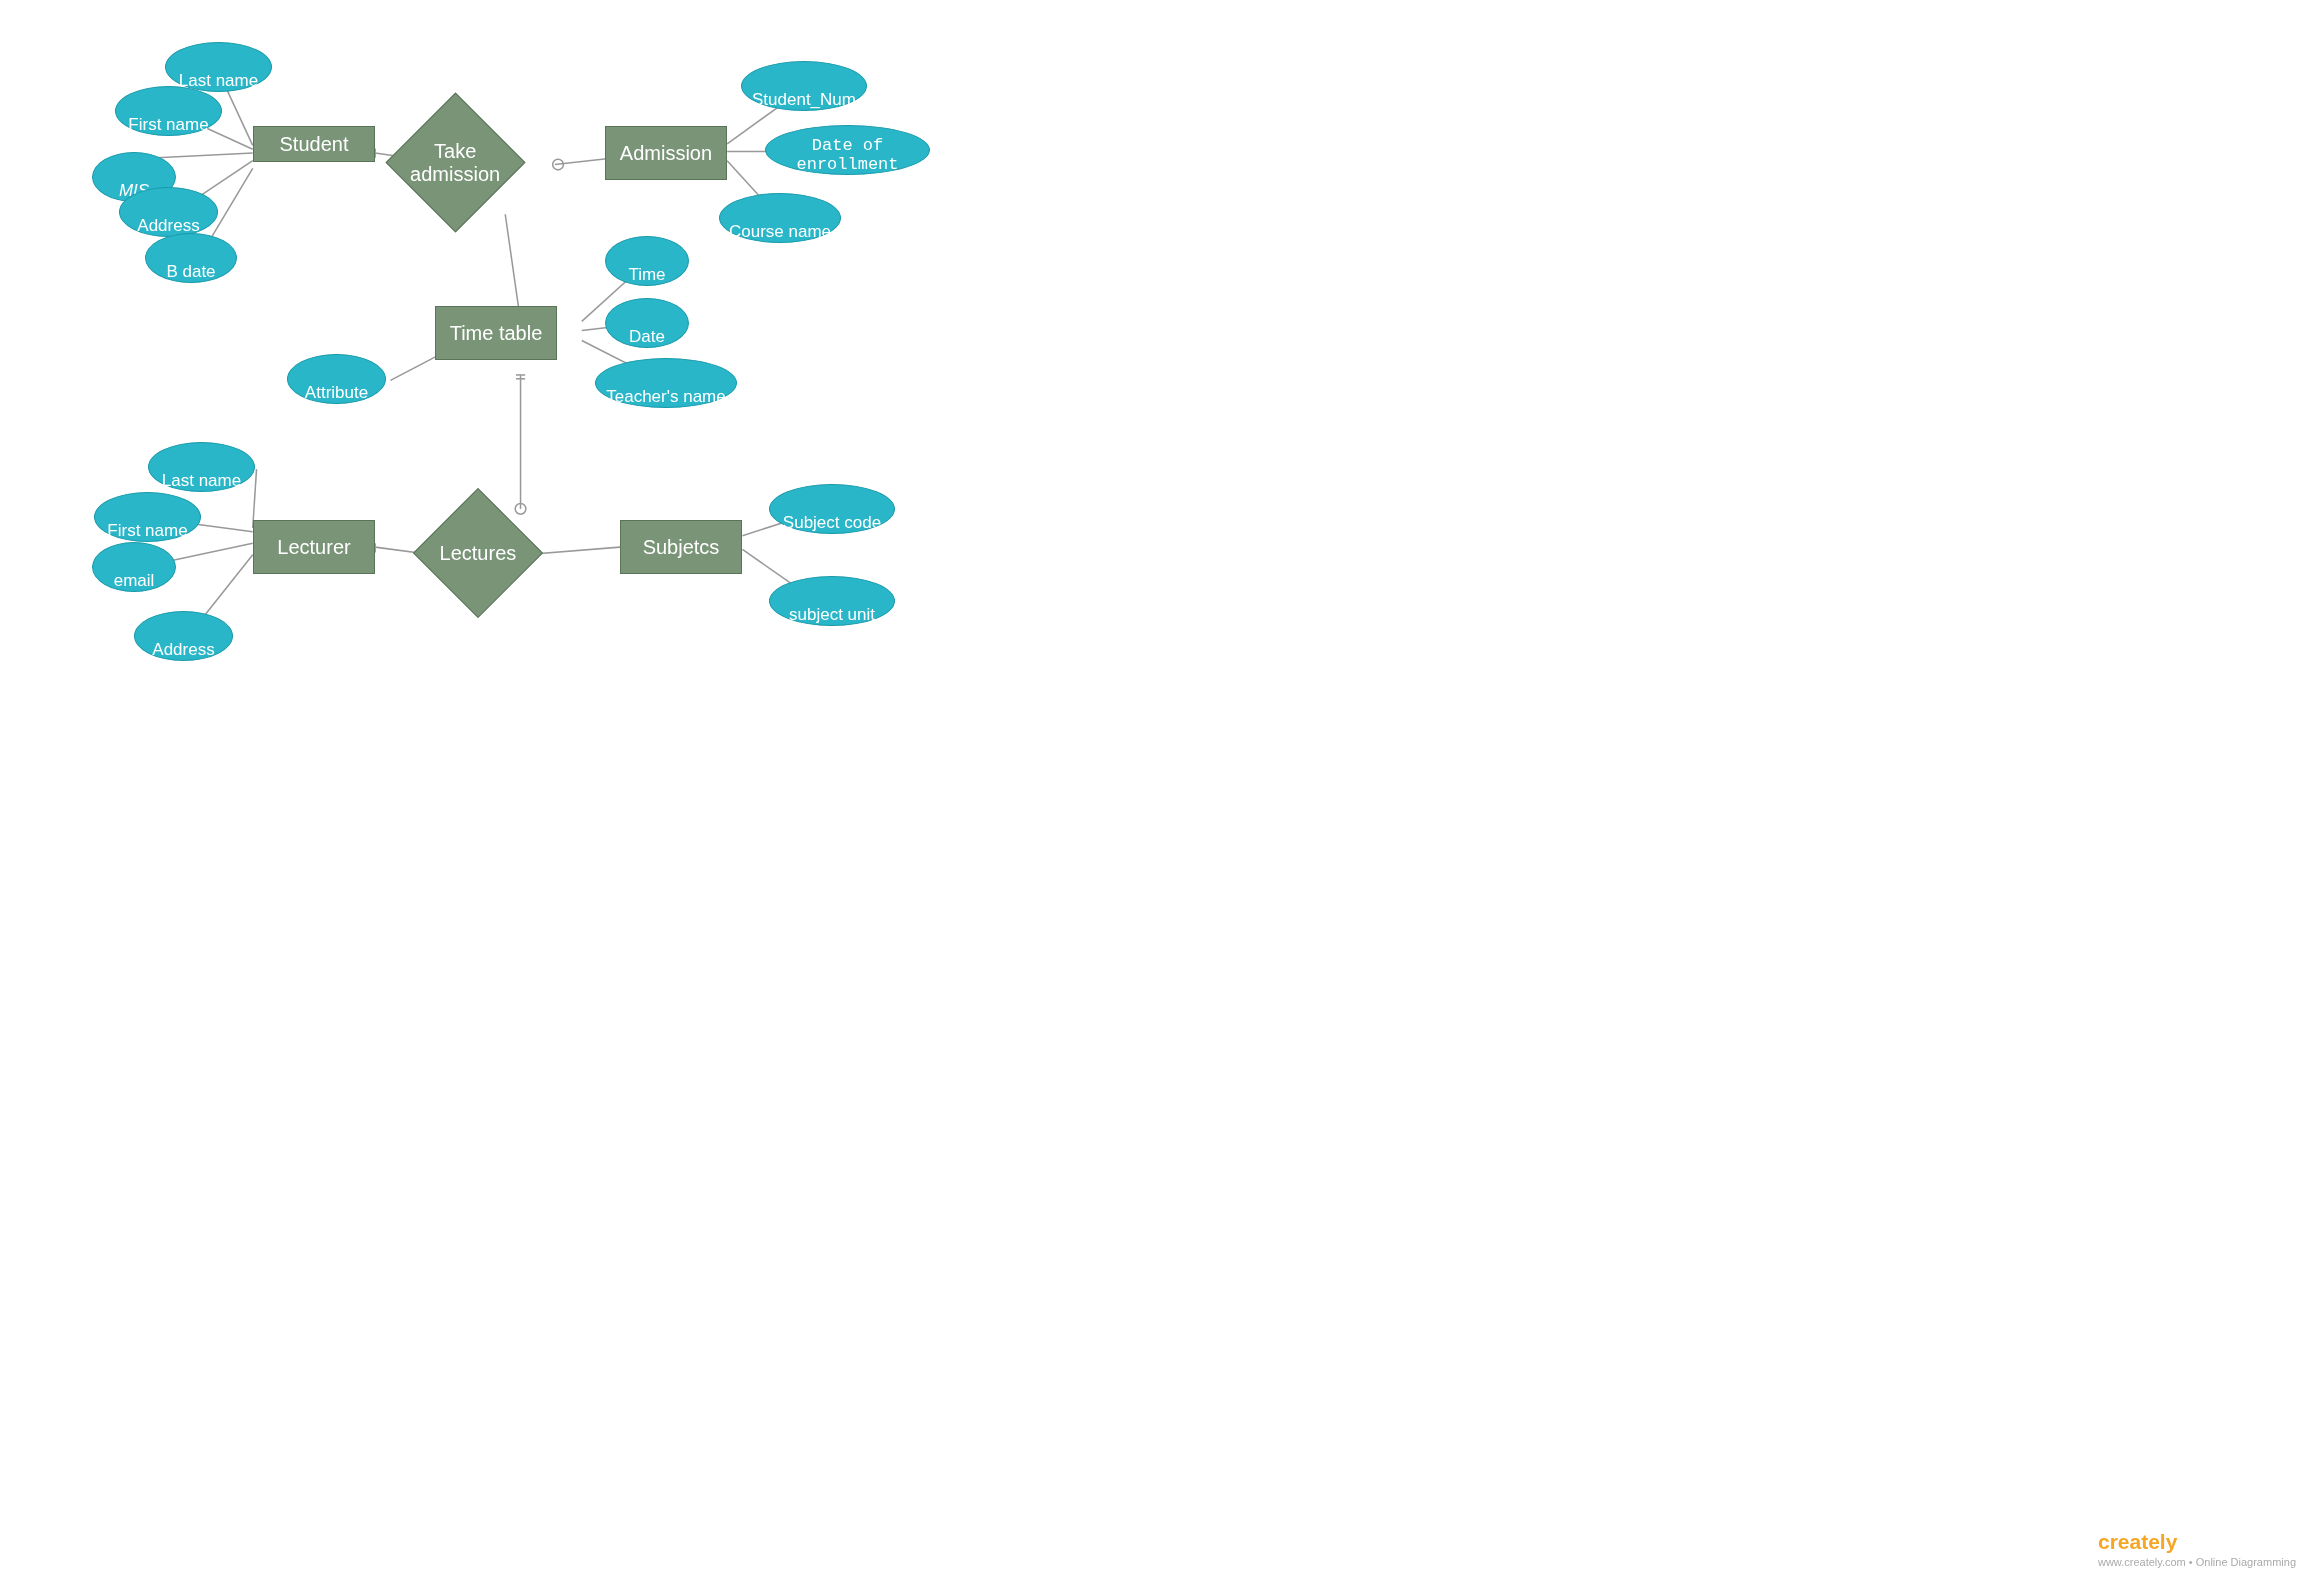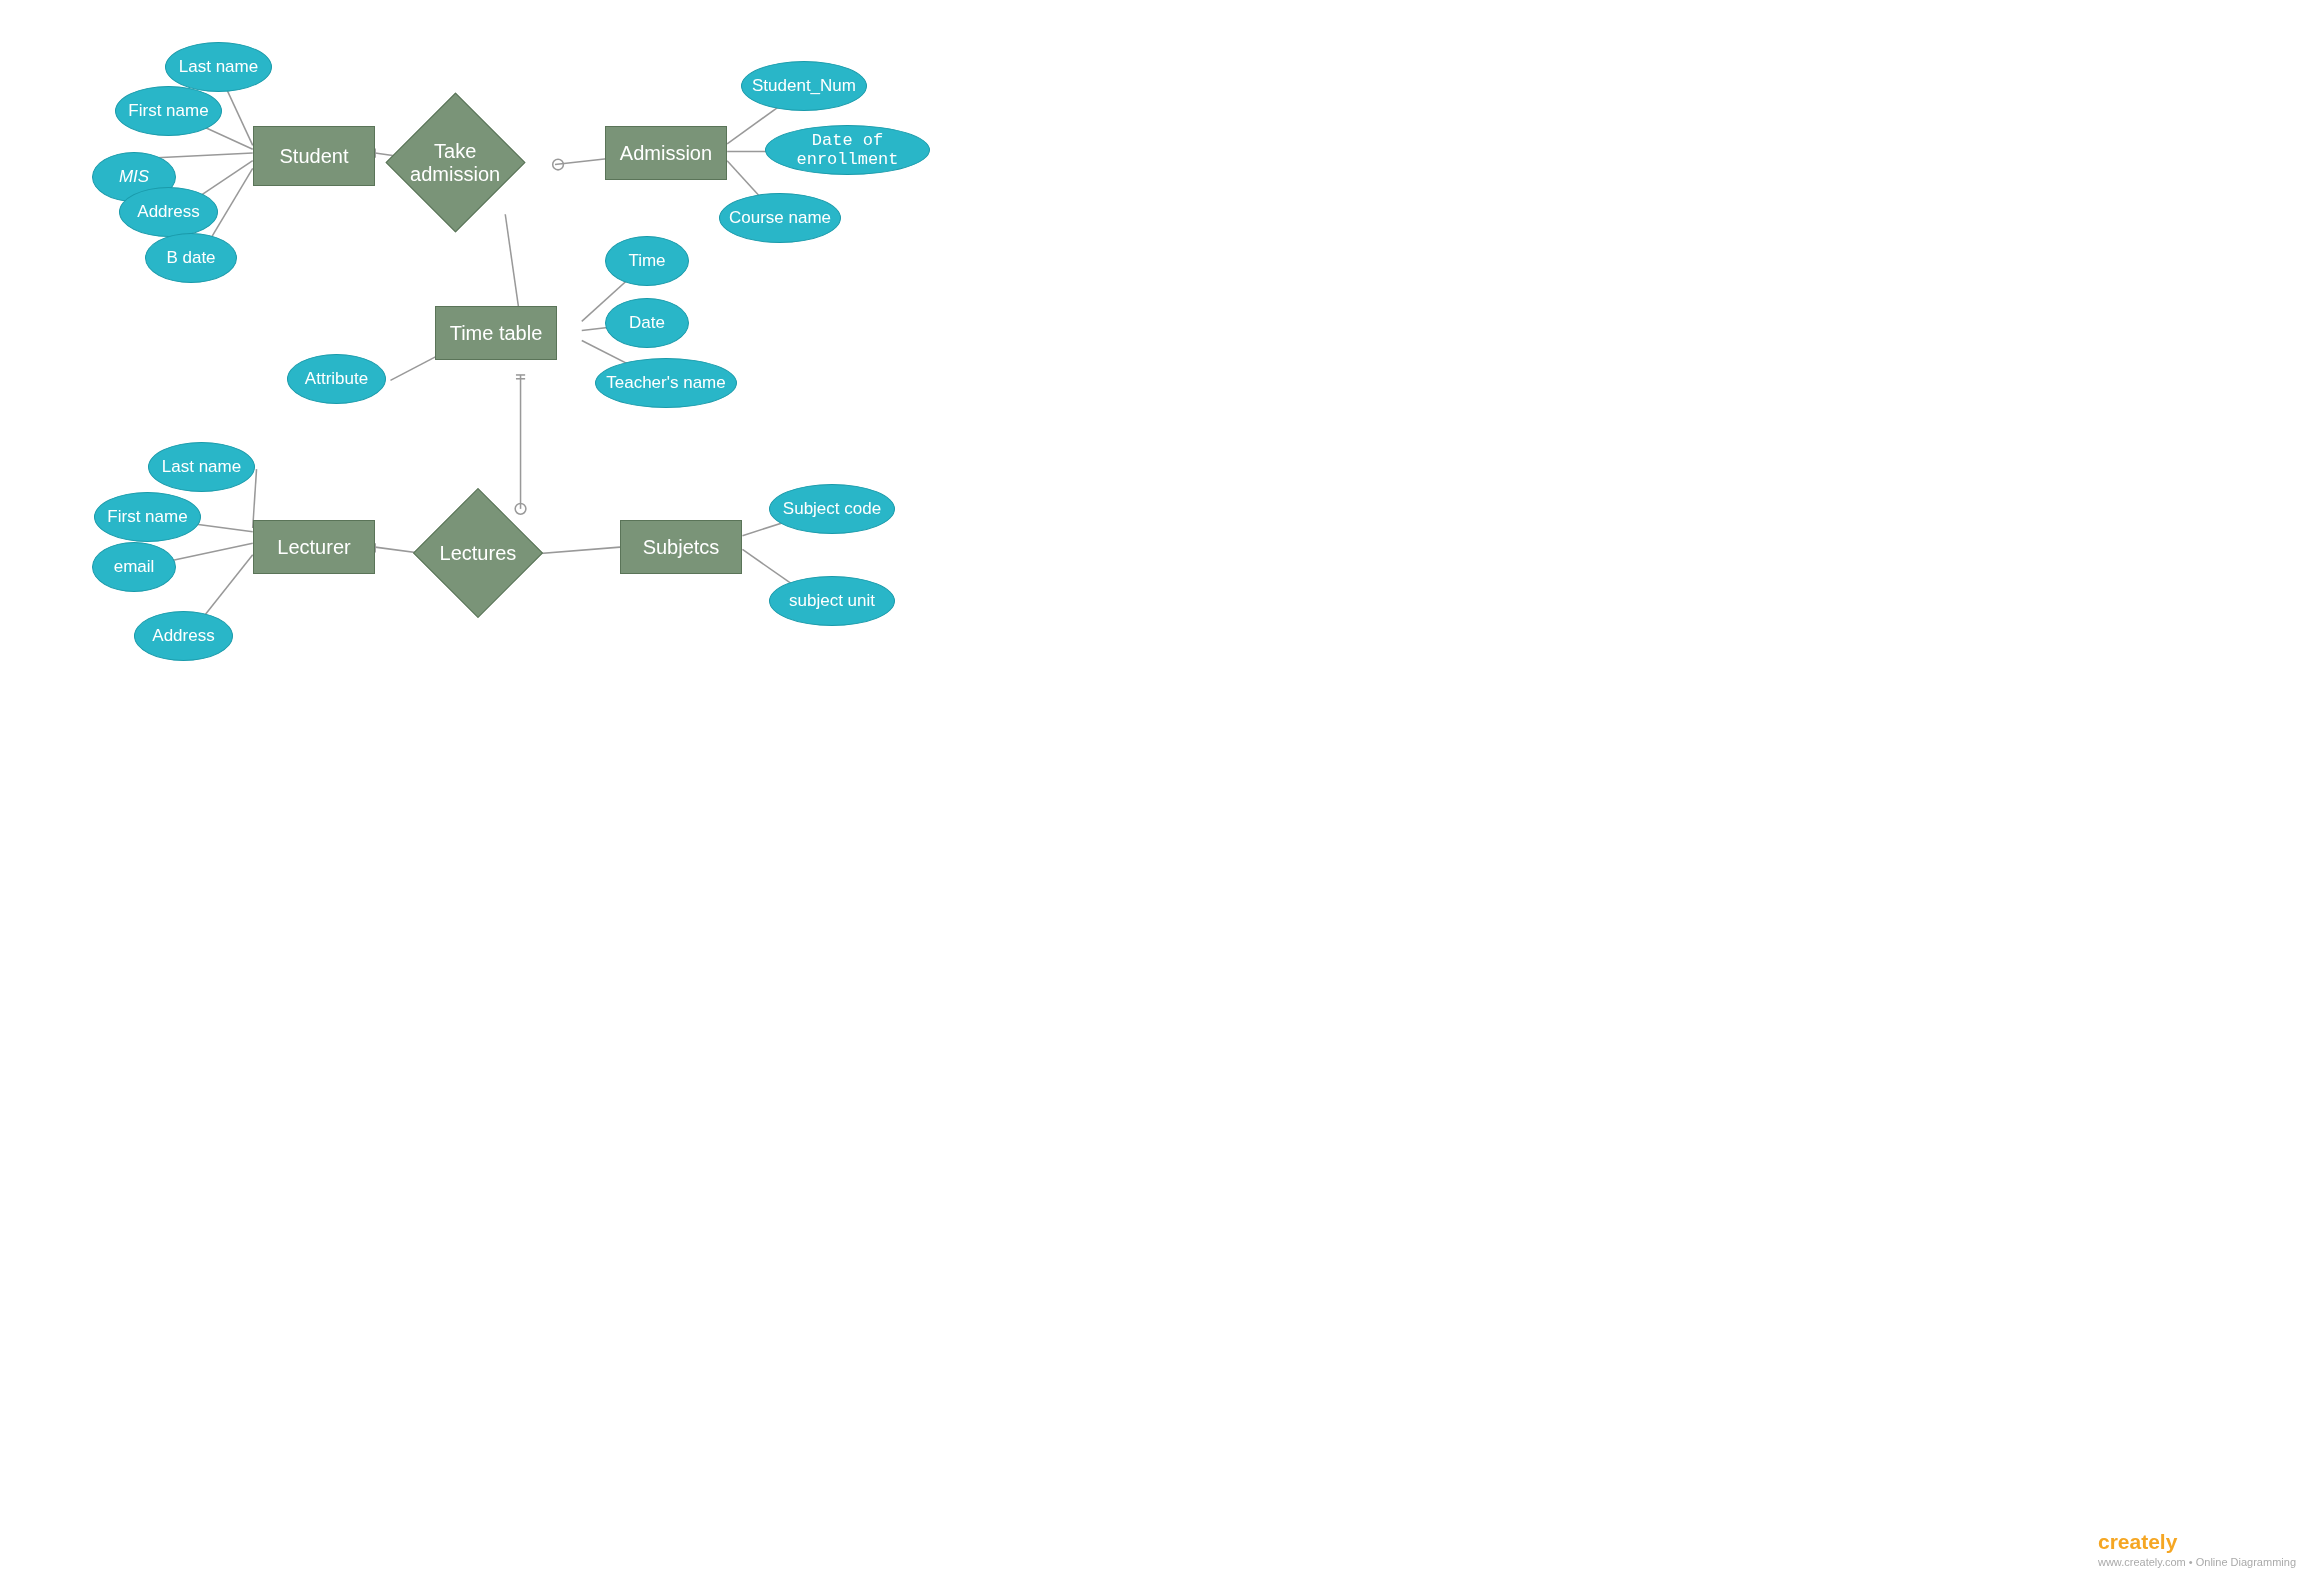--- a/index.html
+++ b/index.html
@@ -54,21 +54,21 @@
       display: block;
       text-align: center;
     }
     .attr-ellipse {
       position: absolute;
       background: #29b6c8;
       border: 1.5px solid #1a9aaa;
       border-radius: 50%;
       color: #fff;
       display: flex;
-      align-items: center;
+      align-items: flex-end;
       justify-content: center;
       font-size: 17px;
       font-weight: 400;
       text-align: center;
     }
     .watermark {
       position: absolute;
       bottom: 15.3px;
       right: 23px;
       font-size: 13.8px;
@@ -137,21 +137,21 @@
     <circle cx="680" cy="665" r="7" fill="none" stroke="#999" stroke-width="2"></circle>
 
     <line x1="490" y1="710" x2="490" y2="722" stroke="#999" stroke-width="2"></line>
     <line x1="486" y1="710" x2="486" y2="722" stroke="#999" stroke-width="2"></line>
     <circle cx="569" cy="725" r="7" fill="none" stroke="#999" stroke-width="2"></circle>
 
     <circle cx="681" cy="725" r="7" fill="none" stroke="#999" stroke-width="2"></circle>
     <line x1="812" y1="710" x2="812" y2="722" stroke="#999" stroke-width="2"></line>
   </svg>
 
-  <div class="entity-box" style="left:253px; top:126px; width:122px; height:60px;">
+  <div class="entity-box" style="left:253px; top:126px; width:122px; height:36px;">
     <span>Student</span>
   </div>
 
   <div class="entity-box" style="left:605px; top:126px; width:122px; height:54px;">
     <span>Admission</span>
   </div>
 
   <div class="entity-diamond" style="left:406px; top:113px; width:99px; height:99px;">
     <span>Take admission</span>
   </div>

